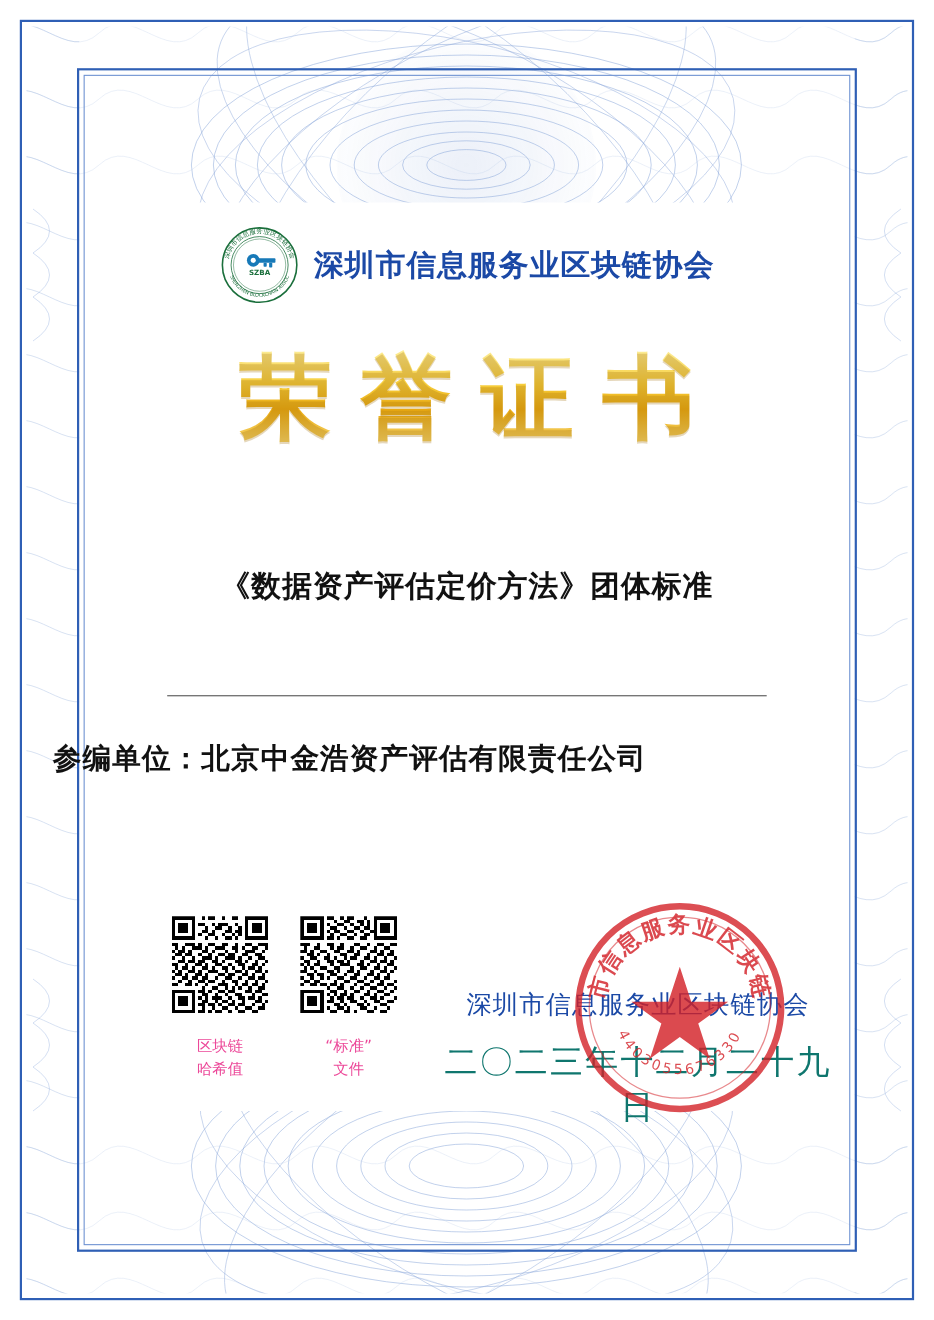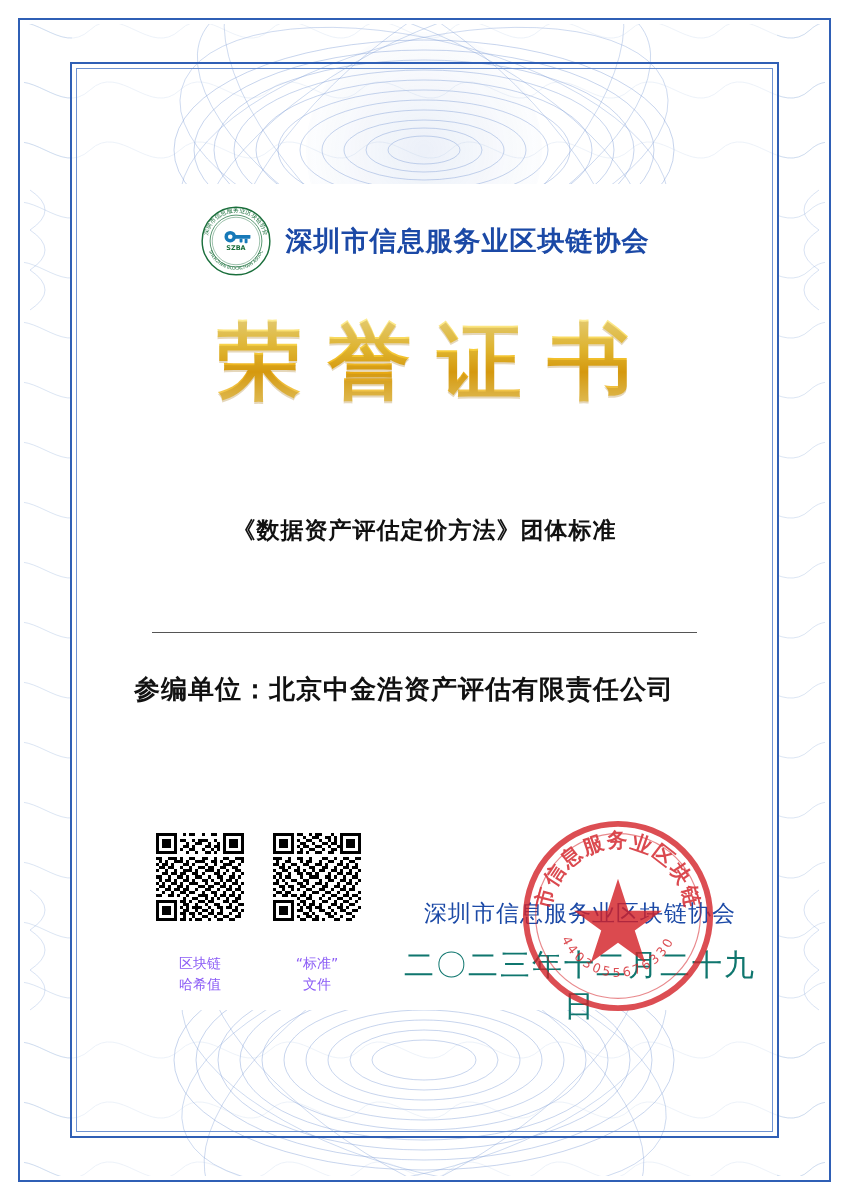--- a/index.html
+++ b/index.html
@@ -103,66 +103,67 @@
     z-index: -1;
   }
 
   
   .standard-name {
     position: absolute;
     left: 0; top: 515px;
     width: 849px;
     text-align: center;
     font-family: "DejaVu Sans", sans-serif;
-    font-size: 23px;
+    font-size: 27px;
     font-weight: bold;
     color: #111111;
     letter-spacing: 1px;
   }
 
   
   .divider {
     position: absolute;
     left: 152px; top: 632px;
     width: 545px;
     height: 1px;
     background: #555555;
   }
 
   
   .unit-line {
     position: absolute;
     left: 0; top: 672px;
     width: 674px;
-    text-align: right;
+    text-align: left;
     font-family: "DejaVu Sans", sans-serif;
     font-size: 26px;
     font-weight: bold;
     color: #111111;
     letter-spacing: 1px;
+    padding-left: 48px;
   }
 
   
   .qr-block {
     position: absolute;
     top: 833px;
     width: 88px;
   }
   .qr-block.left { left: 156px; }
   .qr-block.right { left: 273px; }
   .qr-img {
     width: 88px; height: 88px;
     display: block;
   }
   .qr-caption {
-    margin-top: 32px;
+    margin-top: 20px;
     text-align: center;
     font-family: "DejaVu Sans", sans-serif;
     font-size: 14px;
-    color: #8b5cf6;
+    color: #ec4899;
     line-height: 1.5;
   }
 
   
   .sign-block {
     position: absolute;
     left: 400px; top: 898px;
     width: 360px;
     text-align: center;
   }

